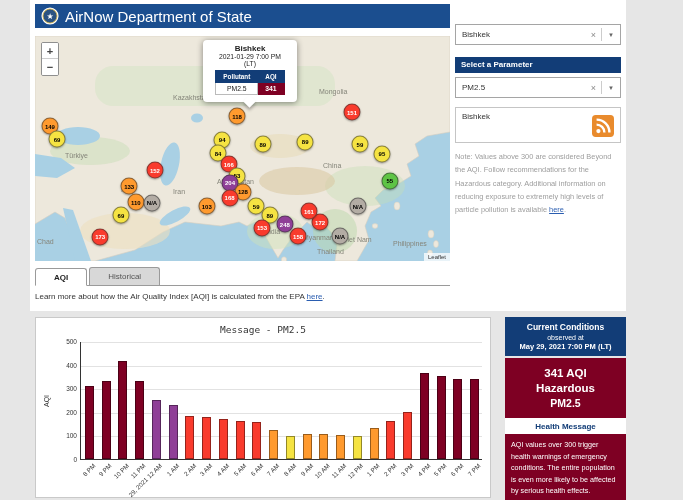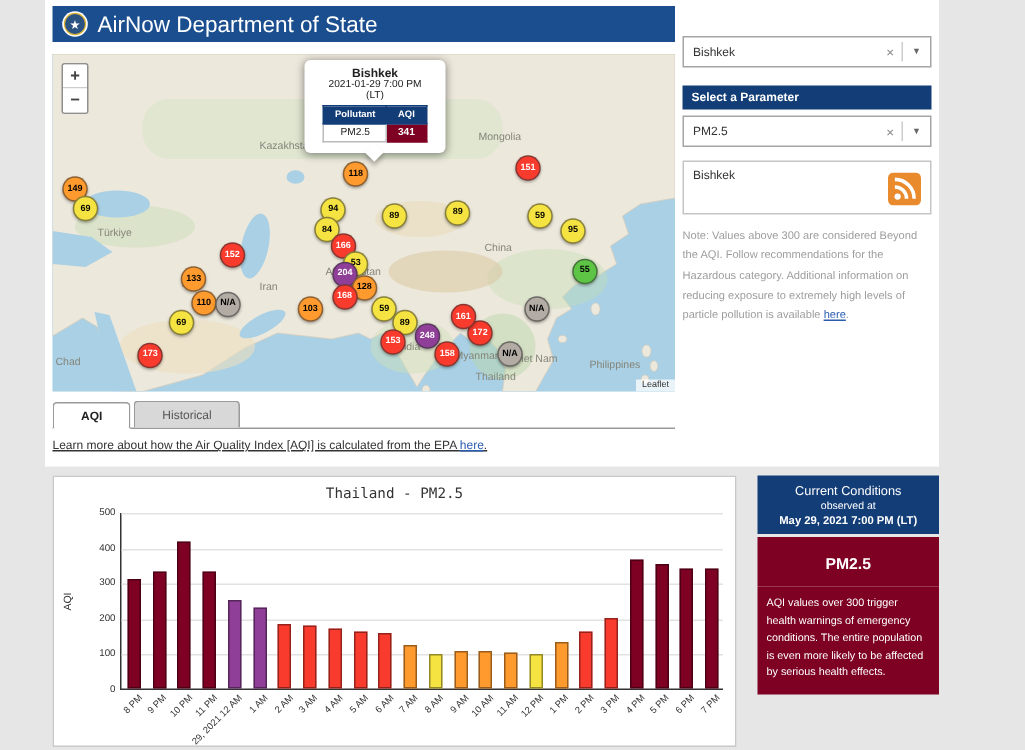--- a/index.html
+++ b/index.html
@@ -36,21 +36,21 @@
   .popup table { margin:3px auto 0; border-collapse:collapse; }
   .popup th { background:#123d77; color:#fff; font-size:6.3px; font-weight:bold; padding:2px 7px; border:1px solid #123d77; }
   .popup td.pollutant { border:1px solid #bbb; font-size:6.8px; padding:2px 5px; color:#222; }
   .popup td.aqi { background:#7e0023; color:#fff; font-weight:bold; font-size:6.8px; padding:2px 7px; border:1px solid #7e0023; }
 
   
   .tabs { position:absolute; left:5px; top:267px; width:415px; height:19px; border-bottom:1px solid #9a9a9a; display:flex; align-items:flex-end; gap:2px; }
   .tab { height:18px; line-height:17px; padding:0 18px; font-size:8px; border:1px solid #9a9a9a; border-bottom:none;
          border-radius:3px 3px 0 0; background:#d8d8d8; color:#555; cursor:pointer; }
   .tab.active { background:#fff; color:#222; font-weight:bold; margin-bottom:-1px; border-bottom:1px solid #fff; z-index:2; }
-  .epa-line { position:absolute; left:5px; top:292px; font-size:8px; color:#333;text-decoration:underline; }
+  .epa-line { position:absolute; left:5px; top:292px; font-size:8px; color:#333; }
 
   
   .side-header { position:absolute; left:425px; width:166px; height:16px; background:#123d77; color:#fff; font-weight:bold; font-size:8px; line-height:16px; padding-left:6px; }
   .select-box { position:absolute; left:425px; width:166px; height:21px; border:1px solid #a5a5a5; background:#fff; display:flex; align-items:center; cursor:pointer; }
   .select-value { flex:1; font-size:8px; padding-left:6px; color:#333; }
   .select-clear { color:#888; font-size:9px; padding:0 5px; cursor:pointer; }
   .select-sep { width:1px; height:13px; background:#ccc; }
   .select-caret { color:#666; font-size:6px; padding:0 6px; cursor:pointer; }
   .rss-box { position:absolute; left:425px; top:107px; width:166px; height:36px; border:1px solid #c5c5c5; background:#fff; }
   .rss-label { position:absolute; left:6px; top:4px; font-size:8px; color:#333; }
@@ -64,21 +64,21 @@
   .gridline { position:absolute; left:0; width:100%; height:1px; background:#e2e2e2; }
   .ytick { position:absolute; left:-32px; width:28px; text-align:right; font-size:6.5px; color:#333; }
   .ylabel { position:absolute; left:-41px; top:50%; transform:translateY(-50%) rotate(-90deg); font-size:7px; color:#333; }
   .bar { position:absolute; bottom:0; width:9px; border:1px solid rgba(0,0,0,.4); cursor:pointer; }
   .xlab-anchor { position:absolute; top:100%; width:0; height:0; }
   .xlab { position:absolute; right:-2px; top:3px; transform:rotate(-45deg); transform-origin:100% 0; white-space:nowrap; font-size:6.3px; color:#333; }
 
   
   .cond { position:absolute; left:505px; top:317px; width:121px; }
   .cond-header { background:#123d77; color:#fff; text-align:center; padding:5px 2px 5px; }
-  .cond-title { font-size:8.5px; font-weight:normal; }
+  .cond-title { font-size:8.5px; font-weight:bold; }
   .cond-obs { font-size:7px; margin-top:2px; }
   .cond-date { font-size:7.5px; font-weight:bold; margin-top:1px; }
   .cond-aqi { background:#7e0023; margin-top:2px; color:#fff; text-align:center; padding:9px 2px; }
   .cond-aqi-value { font-size:11.5px; font-weight:bold; }
   .cond-aqi-cat { font-size:11.5px; font-weight:bold; margin-top:3px; }
   .cond-aqi-param { font-size:10.5px; font-weight:bold; margin-top:3px; }
   .cond-hm-label { background:#fff; color:#123d77; text-align:center; font-size:8px; font-weight:bold; padding:4px 0 3px; }
   .cond-hm { background:#7e0023; color:#fff; font-size:7.2px; line-height:1.6; padding:5px 6px 9px; }
 </style>
 </head>
@@ -240,21 +240,21 @@
       <circle cx="7" cy="17.5" r="2.3" fill="#ffffff"></circle>
       <path d="M5 10.5 a8.5 8.5 0 0 1 8.5 8.5" stroke="#ffffff" stroke-width="2.6" fill="none"></path>
       <path d="M5 5 a14 14 0 0 1 14 14" stroke="#ffffff" stroke-width="2.6" fill="none"></path>
     </svg>
   </div>
 
   <p class="note"><span>Note: Values above 300 are considered Beyond the AQI. Follow recommendations for the Hazardous category. Additional information on reducing exposure to extremely high levels of particle pollution is available </span><a class="link">here</a><span>.</span></p>
 </div>
 
 <div class="chart-panel">
-  <div class="chart-title">Thailand - PM2.5</div>
+  <div class="chart-title">Message - PM2.5</div>
   <div class="plot">
     <div class="ylabel">AQI</div>
   <div class="ytick" style="top: 114px;">0</div>
       <div class="gridline" style="top: 94.4px;"></div>
       <div class="ytick" style="top: 90.4px;">100</div>
       <div class="gridline" style="top: 70.8px;"></div>
       <div class="ytick" style="top: 66.8px;">200</div>
       <div class="gridline" style="top: 47.2px;"></div>
       <div class="ytick" style="top: 43.2px;">300</div>
       <div class="gridline" style="top: 23.6px;"></div>
@@ -360,16 +360,19 @@
     </div>
 </div>
 
 <div class="cond">
   <div class="cond-header">
     <div class="cond-title">Current Conditions</div>
     <div class="cond-obs">observed at</div>
     <div class="cond-date">May 29, 2021 7:00 PM (LT)</div>
   </div>
   <div class="cond-aqi">
+    <div class="cond-aqi-value">341 AQI</div>
+    <div class="cond-aqi-cat">Hazardous</div>
     <div class="cond-aqi-param">PM2.5</div>
   </div>
+  <div class="cond-hm-label">Health Message</div>
   <div class="cond-hm">AQI values over 300 trigger health warnings of emergency conditions. The entire population is even more likely to be affected by serious health effects.</div>
 </div>
 
 </body></html>

